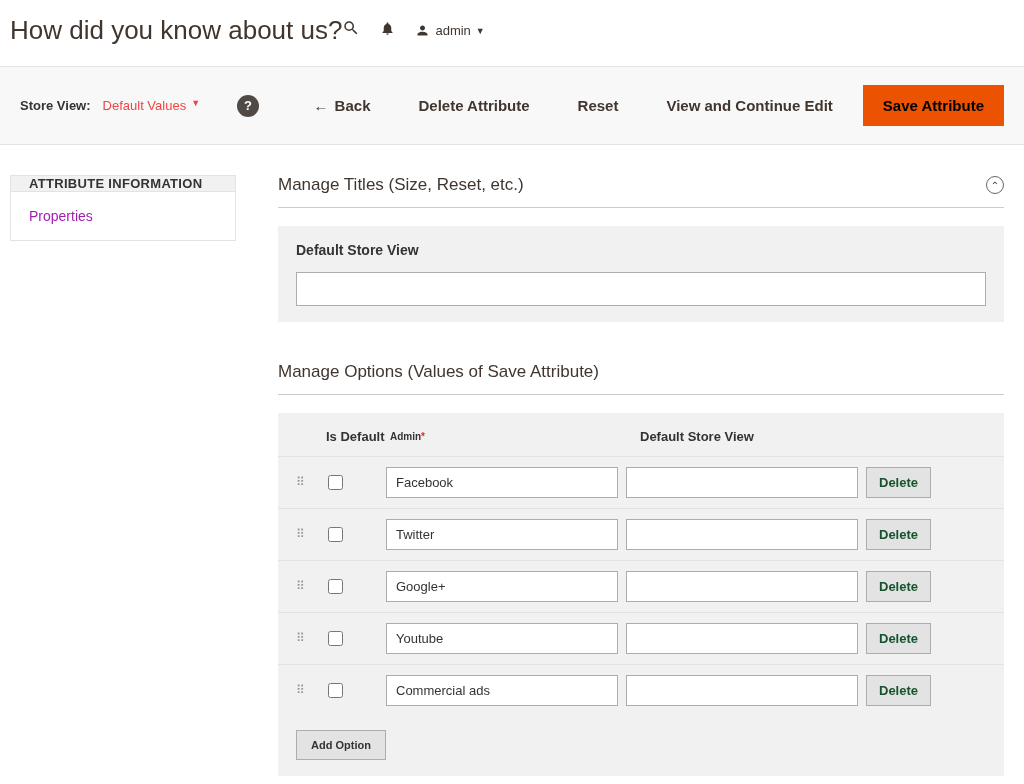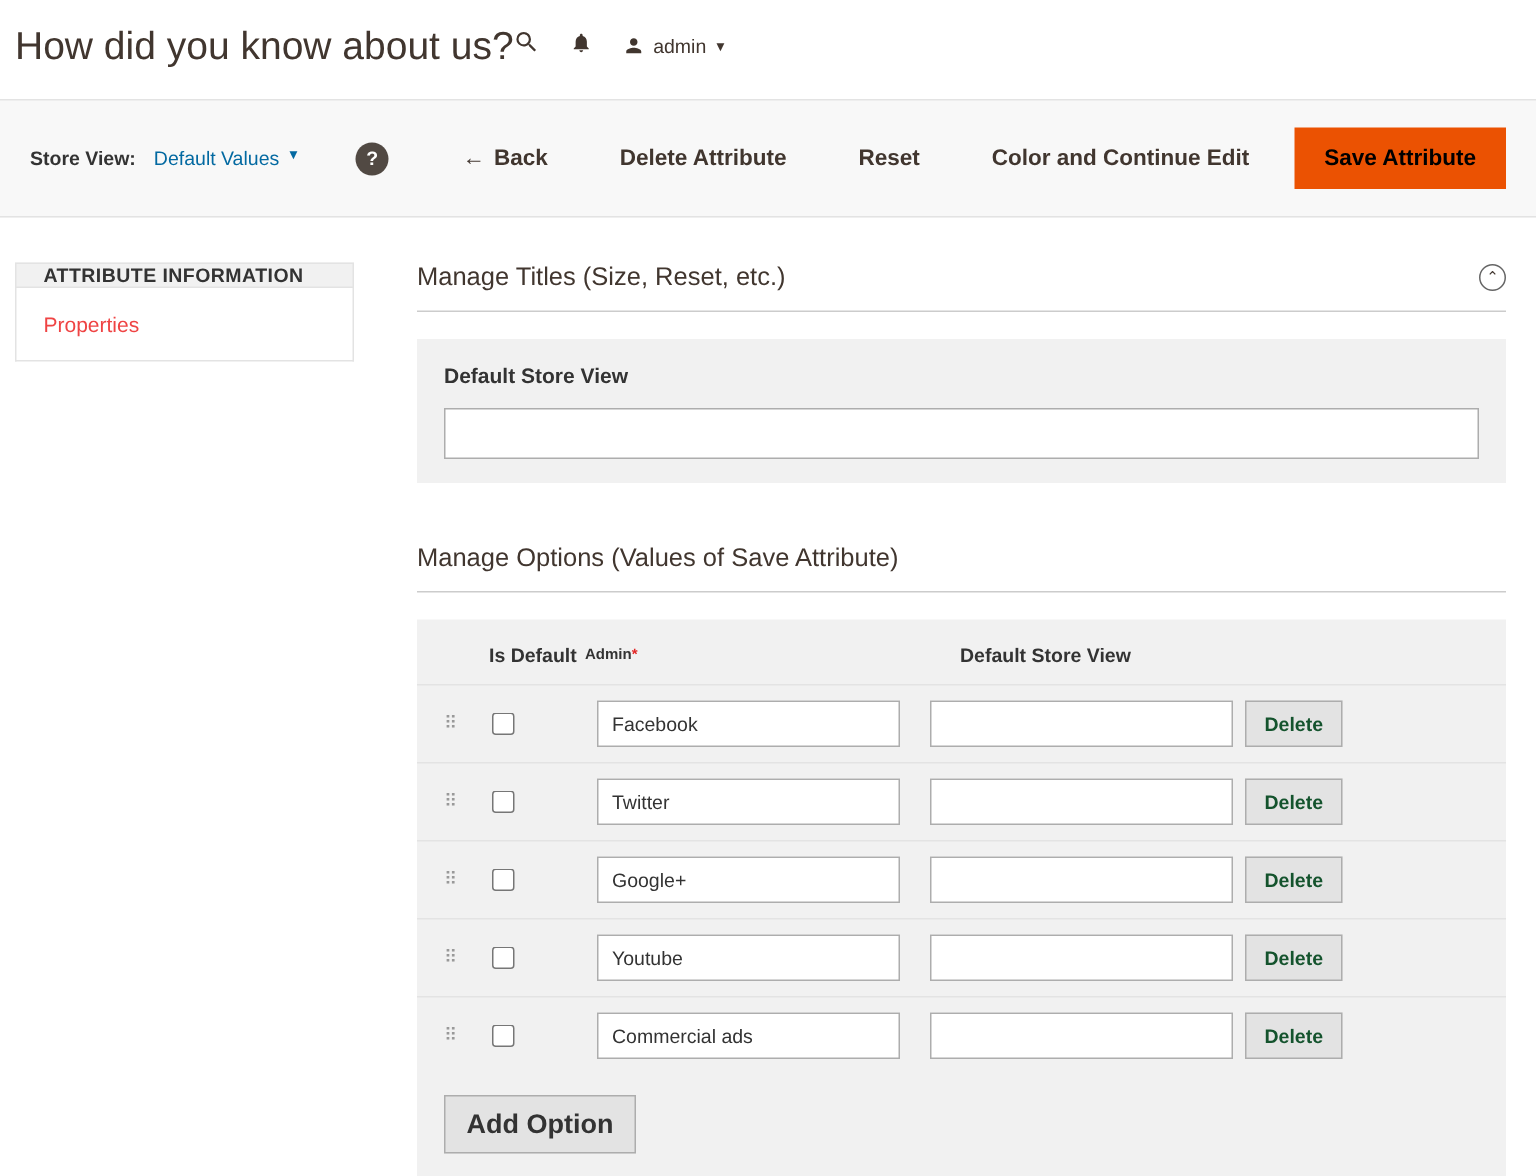--- a/index.html
+++ b/index.html
@@ -49,21 +49,21 @@
       display: flex;
       align-items: center;
       gap: 12px;
     }
     .store-view-label {
       font-weight: 600;
       color: #333;
       font-size: 13px;
     }
     .store-view-select {
-      color: #0369a1;
+      color: #ef4444;
       font-size: 13px;
       display: flex;
       align-items: flex-start;
       gap: 5px;
       cursor: pointer;
     }
     .help-icon {
       width: 22px;
       height: 22px;
       background: #514943;
@@ -112,21 +112,21 @@
       padding: 0 18px;
       font-weight: 700;
       font-size: 13px;
       color: #333;
       letter-spacing: 0.3px;
     }
     .sidebar-item {
       border: 1px solid #e3e3e3;
       border-top: none;
       padding: 16px 18px;
-      color: #ef4444;
+      color: #a21caf;
       font-size: 14px;
       cursor: pointer;
     }
     .sidebar-item.active {
       border-left: 3px solid #eb5202;
       color: #333;
       font-weight: 400;
       padding-left: 15px;
     }
     .content-area {
@@ -215,23 +215,22 @@
       width: 60px;
       display: flex;
       justify-content: flex-start;
       padding-left: 2px;
     }
     .checkbox-cell input {
       width: 15px;
       height: 15px;
     }
     .input-cell {
-      width: 210px;
+      width: 240px;
       padding-right: 8px;
-      margin-left: 12px;
     }
     .input-cell input {
       width: 100%;
       padding: 7px 9px;
       border: 1px solid #adadad;
       background: #fff;
       font-size: 13px;
       color: #333;
     }
     .delete-cell {
@@ -246,21 +245,21 @@
       color: #14532d;
       cursor: pointer;
     }
     .add-option-row {
       padding: 14px 18px 0 18px;
     }
     .add-option-btn {
       background: #e3e3e3;
       border: 1px solid #adadad;
       padding: 8px 14px;
-      font-size: 18px;
+      font-size: 11px;
       font-weight: 600;
       color: #333;
       cursor: pointer;
     }
     .arrow-down {
       font-size: 9px;
     }
     svg.icon-svg {
       width: 18px;
       height: 18px;
@@ -305,21 +304,21 @@
     <span class="arrow-down">▼</span>
   </span>
   <span class="help-icon">?</span>
   <div class="toolbar-spacer"></div>
   <button class="toolbar-btn">
     <span>←</span>
     <span>Back</span>
   </button>
   <button class="toolbar-btn">Delete Attribute</button>
   <button class="toolbar-btn">Reset</button>
-  <button class="toolbar-btn">Color and Continue Edit</button>
+  <button class="toolbar-btn">View and Continue Edit</button>
   <button class="toolbar-btn toolbar-btn-primary">Save Attribute</button>
 </div>
 
 <div class="main-content">
   <div class="sidebar">
     <div class="sidebar-header">ATTRIBUTE INFORMATION</div>
     <div class="sidebar-item">Properties</div>
   </div>
 
   <div class="content-area">

